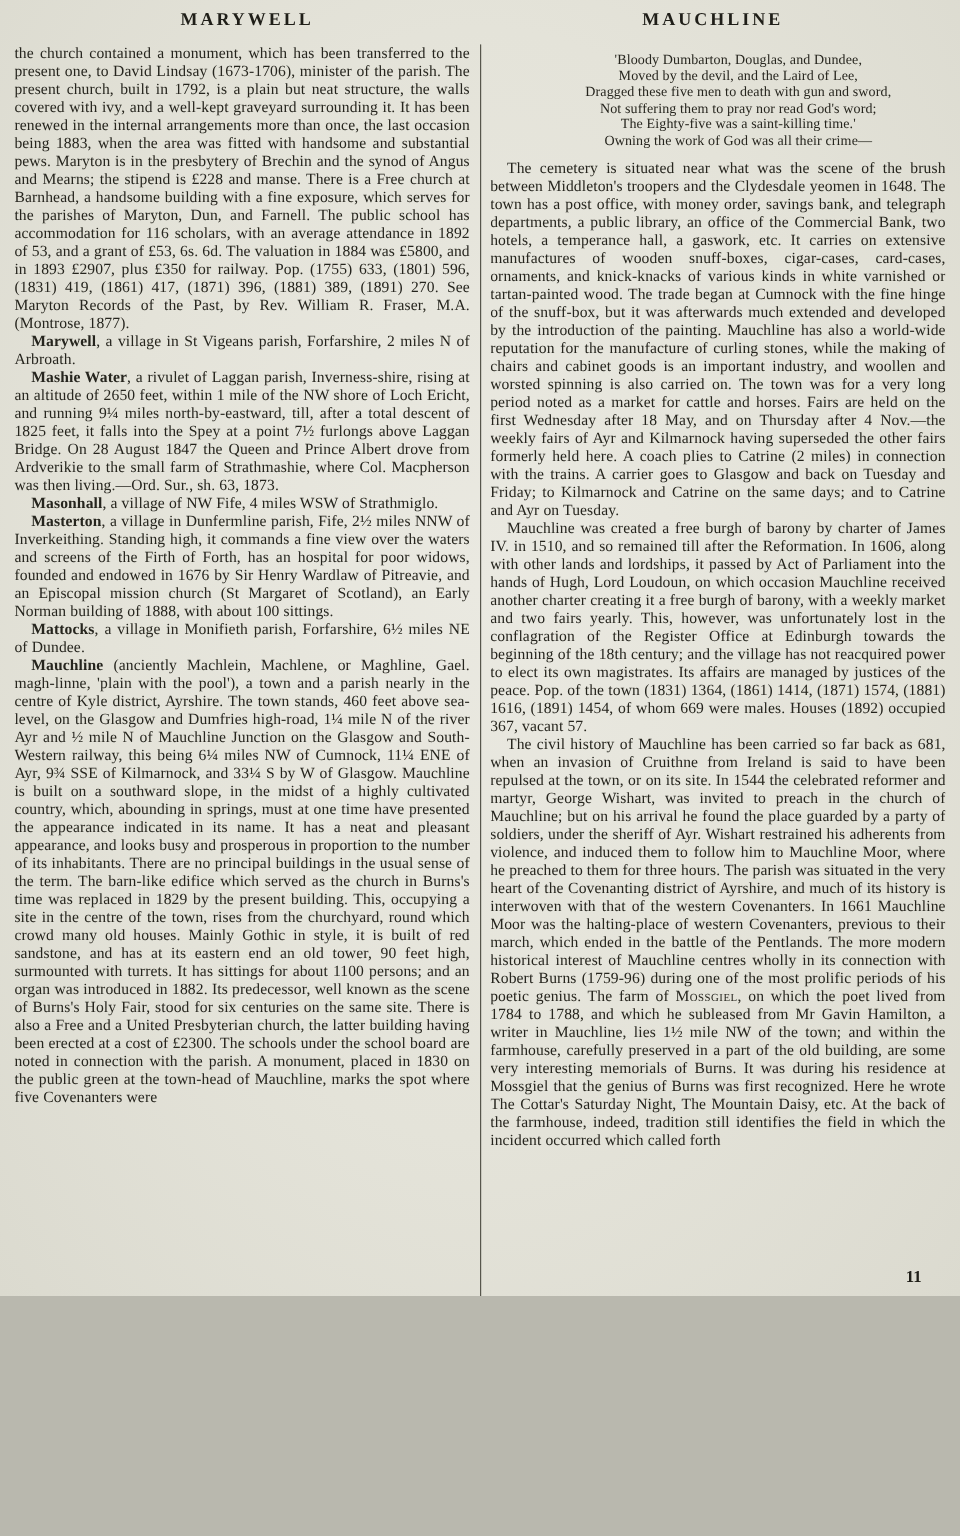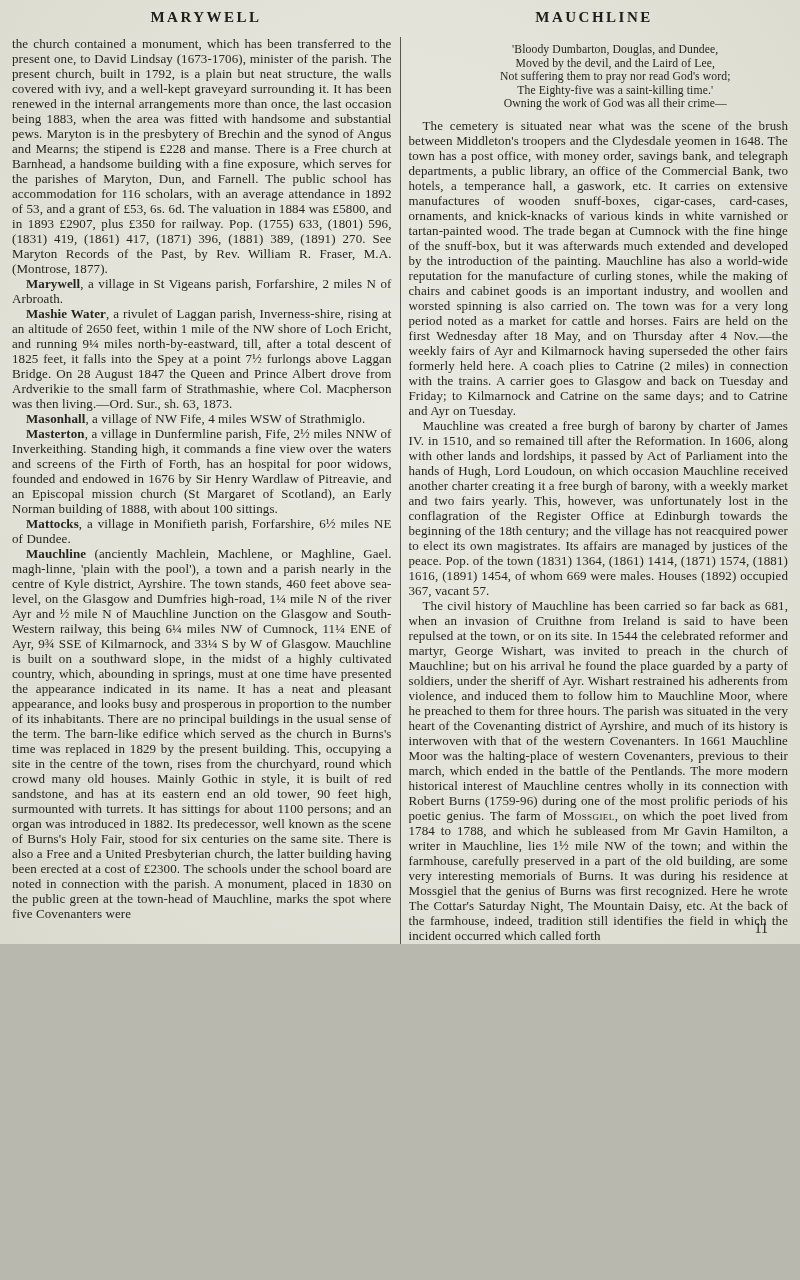--- a/index.html
+++ b/index.html
@@ -3,21 +3,21 @@
 <meta charset="utf-8">
 <style>
   * { box-sizing: border-box; }
   html, body { margin: 0; padding: 0; }
   body {
     width: 800px; height: 1280px;
     background: #b9b8ae;
     font-family: "Liberation Serif", "DejaVu Serif", serif;
   }
   .page {
-    width: 800px; height: 944px;
+    width: 800px; height: 1080px;
     background: radial-gradient(ellipse at 50% 45%, #eae9e1 0%, #e4e3d9 55%, #dbdacf 100%);
     color: #26251e;
     padding: 9px 12px 0;
     position: relative;
     overflow: hidden;
   }
   .running-head { display: flex; height: 22px; }
   .head-word {
     flex: 1; text-align: center;
     font-weight: 700; font-size: 15px; letter-spacing: 2.5px;
@@ -51,21 +51,21 @@
     margin: 7px 0 7px 34px;
     font-size: 11.7px;
     line-height: 13.6px;
     text-align: center;
   }
   .poem-line { padding-left: 10px; text-indent: -10px; }
   .poem-line:first-child { padding-left: 4px; text-indent: -4px; }
   .page-number {
     position: absolute;
     right: 32px; bottom: 7px;
-    font-weight: 400; font-size: 14px;
+    font-weight: 700; font-size: 14px;
     color: #1f1e18;
   }
 </style>
 </head>
 <body>
 
 <div class="page">
   <div class="running-head">
     <div class="head-word">MARYWELL</div>
     <div class="head-word">MAUCHLINE</div>
@@ -78,20 +78,21 @@
         <p class="para ind"><span class="b">Masonhall</span><span>, a village of NW Fife, 4 miles WSW of Strathmiglo.</span></p>
         <p class="para ind"><span class="b">Masterton</span><span>, a village in Dunfermline parish, Fife, 2½ miles NNW of Inverkeithing.  Standing high, it commands a fine view over the waters and screens of the Firth of Forth, has an hospital for poor widows, founded and endowed in 1676 by Sir Henry Wardlaw of Pitreavie, and an Episcopal mission church (St Margaret of Scotland), an Early Norman building of 1888, with about 100 sittings.</span></p>
         <p class="para ind"><span class="b">Mattocks</span><span>, a village in Monifieth parish, Forfarshire, 6½ miles NE of Dundee.</span></p>
         <p class="para ind"><span class="b">Mauchline</span><span> (anciently </span><span class="i">Machlein, Machlene,</span><span> or </span><span class="i">Maghline,</span><span> Gael. </span><span class="i">magh-linne</span><span>, 'plain with the pool'), a town and a parish nearly in the centre of Kyle district, Ayrshire.  The town stands, 460 feet above sea-level, on the Glasgow and Dumfries high-road, 1¼ mile N of the river Ayr and ½ mile N of Mauchline Junction on the Glasgow and South-Western railway, this being 6¼ miles NW of Cumnock, 11¼ ENE of Ayr, 9¾ SSE of Kilmarnock, and 33¼ S by W of Glasgow.  Mauchline is built on a southward slope, in the midst of a highly cultivated country, which, abounding in springs, must at one time have presented the appearance indicated in its name.  It has a neat and pleasant appearance, and looks busy and prosperous in proportion to the number of its inhabitants. There are no principal buildings in the usual sense of the term.  The barn-like edifice which served as the church in Burns's time was replaced in 1829 by the present building.  This, occupying a site in the centre of the town, rises from the churchyard, round which crowd many old houses.  Mainly Gothic in style, it is built of red sandstone, and has at its eastern end an old tower, 90 feet high, surmounted with turrets.  It has sittings for about 1100 persons; and an organ was introduced in 1882.  Its predecessor, well known as the scene of Burns's </span><span class="i">Holy Fair</span><span>, stood for six centuries on the same site.  There is also a Free and a United Presbyterian church, the latter building having been erected at a cost of £2300.  The schools under the school board are noted in connection with the parish.  A monument, placed in 1830 on the public green at the town-head of Mauchline, marks the spot where five Covenanters were</span></p>
       </div>
     <div class="divider"></div>
     <div class="col" id="col-right">
         <div class="poem">
           <div class="poem-line">'Bloody Dumbarton, Douglas, and Dundee,</div>
           <div class="poem-line">Moved by the devil, and the Laird of Lee,</div>
+          <div class="poem-line">Dragged these five men to death with gun and sword,</div>
           <div class="poem-line">Not suffering them to pray nor read God's word;</div>
           <div class="poem-line">The Eighty-five was a saint-killing time.'</div>
           <div class="poem-line">Owning the work of God was all their crime—</div>
         </div>
         <p class="para ind"><span>The cemetery is situated near what was the scene of the brush between Middleton's troopers and the Clydesdale yeomen in 1648.  The town has a post office, with money order, savings bank, and telegraph departments, a public library, an office of the Commercial Bank, two hotels, a temperance hall, a gaswork, etc.  It carries on extensive manufactures of wooden snuff-boxes, cigar-cases, card-cases, ornaments, and knick-knacks of various kinds in white varnished or tartan-painted wood.  The trade began at Cumnock with the fine hinge of the snuff-box, but it was afterwards much extended and developed by the introduction of the painting.  Mauchline has also a world-wide reputation for the manufacture of curling stones, while the making of chairs and cabinet goods is an important industry, and woollen and worsted spinning is also carried on.  The town was for a very long period noted as a market for cattle and horses.  Fairs are held on the first Wednesday after 18 May, and on Thursday after 4 Nov.—the weekly fairs of Ayr and Kilmarnock having superseded the other fairs formerly held here.  A coach plies to Catrine (2 miles) in connection with the trains.  A carrier goes to Glasgow and back on Tuesday and Friday; to Kilmarnock and Catrine on the same days; and to Catrine and Ayr on Tuesday.</span></p>
         <p class="para ind"><span>Mauchline was created a free burgh of barony by charter of James IV. in 1510, and so remained till after the Reformation.  In 1606, along with other lands and lordships, it passed by Act of Parliament into the hands of Hugh, Lord Loudoun, on which occasion Mauchline received another charter creating it a free burgh of barony, with a weekly market and two fairs yearly. This, however, was unfortunately lost in the conflagration of the Register Office at Edinburgh towards the beginning of the 18th century; and the village has not reacquired power to elect its own magistrates.  Its affairs are managed by justices of the peace.  Pop. of the town (1831) 1364, (1861) 1414, (1871) 1574, (1881) 1616, (1891) 1454, of whom 669 were males.  Houses (1892) occupied 367, vacant 57.</span></p>
         <p class="para ind"><span>The civil history of Mauchline has been carried so far back as 681, when an invasion of Cruithne from Ireland is said to have been repulsed at the town, or on its site. In 1544 the celebrated reformer and martyr, George Wishart, was invited to preach in the church of Mauchline; but on his arrival he found the place guarded by a party of soldiers, under the sheriff of Ayr.  Wishart restrained his adherents from violence, and induced them to follow him to Mauchline Moor, where he preached to them for three hours.  The parish was situated in the very heart of the Covenanting district of Ayrshire, and much of its history is interwoven with that of the western Covenanters.  In 1661 Mauchline Moor was the halting-place of western Covenanters, previous to their march, which ended in the battle of the Pentlands. The more modern historical interest of Mauchline centres wholly in its connection with Robert Burns (1759-96) during one of the most prolific periods of his poetic genius.  The farm of </span><span class="sc">Mossgiel</span><span>, on which the poet lived from 1784 to 1788, and which he subleased from Mr Gavin Hamilton, a writer in Mauchline, lies 1½ mile NW of the town; and within the farmhouse, carefully preserved in a part of the old building, are some very interesting memorials of Burns.  It was during his residence at Mossgiel that the genius of Burns was first recognized.  Here he wrote </span><span class="i">The Cottar's Saturday Night, The Mountain Daisy,</span><span> etc.  At the back of the farmhouse, indeed, tradition still identifies the field in which the incident occurred which called forth</span></p>
       </div>
   </div>
   <div class="page-number">11</div>

